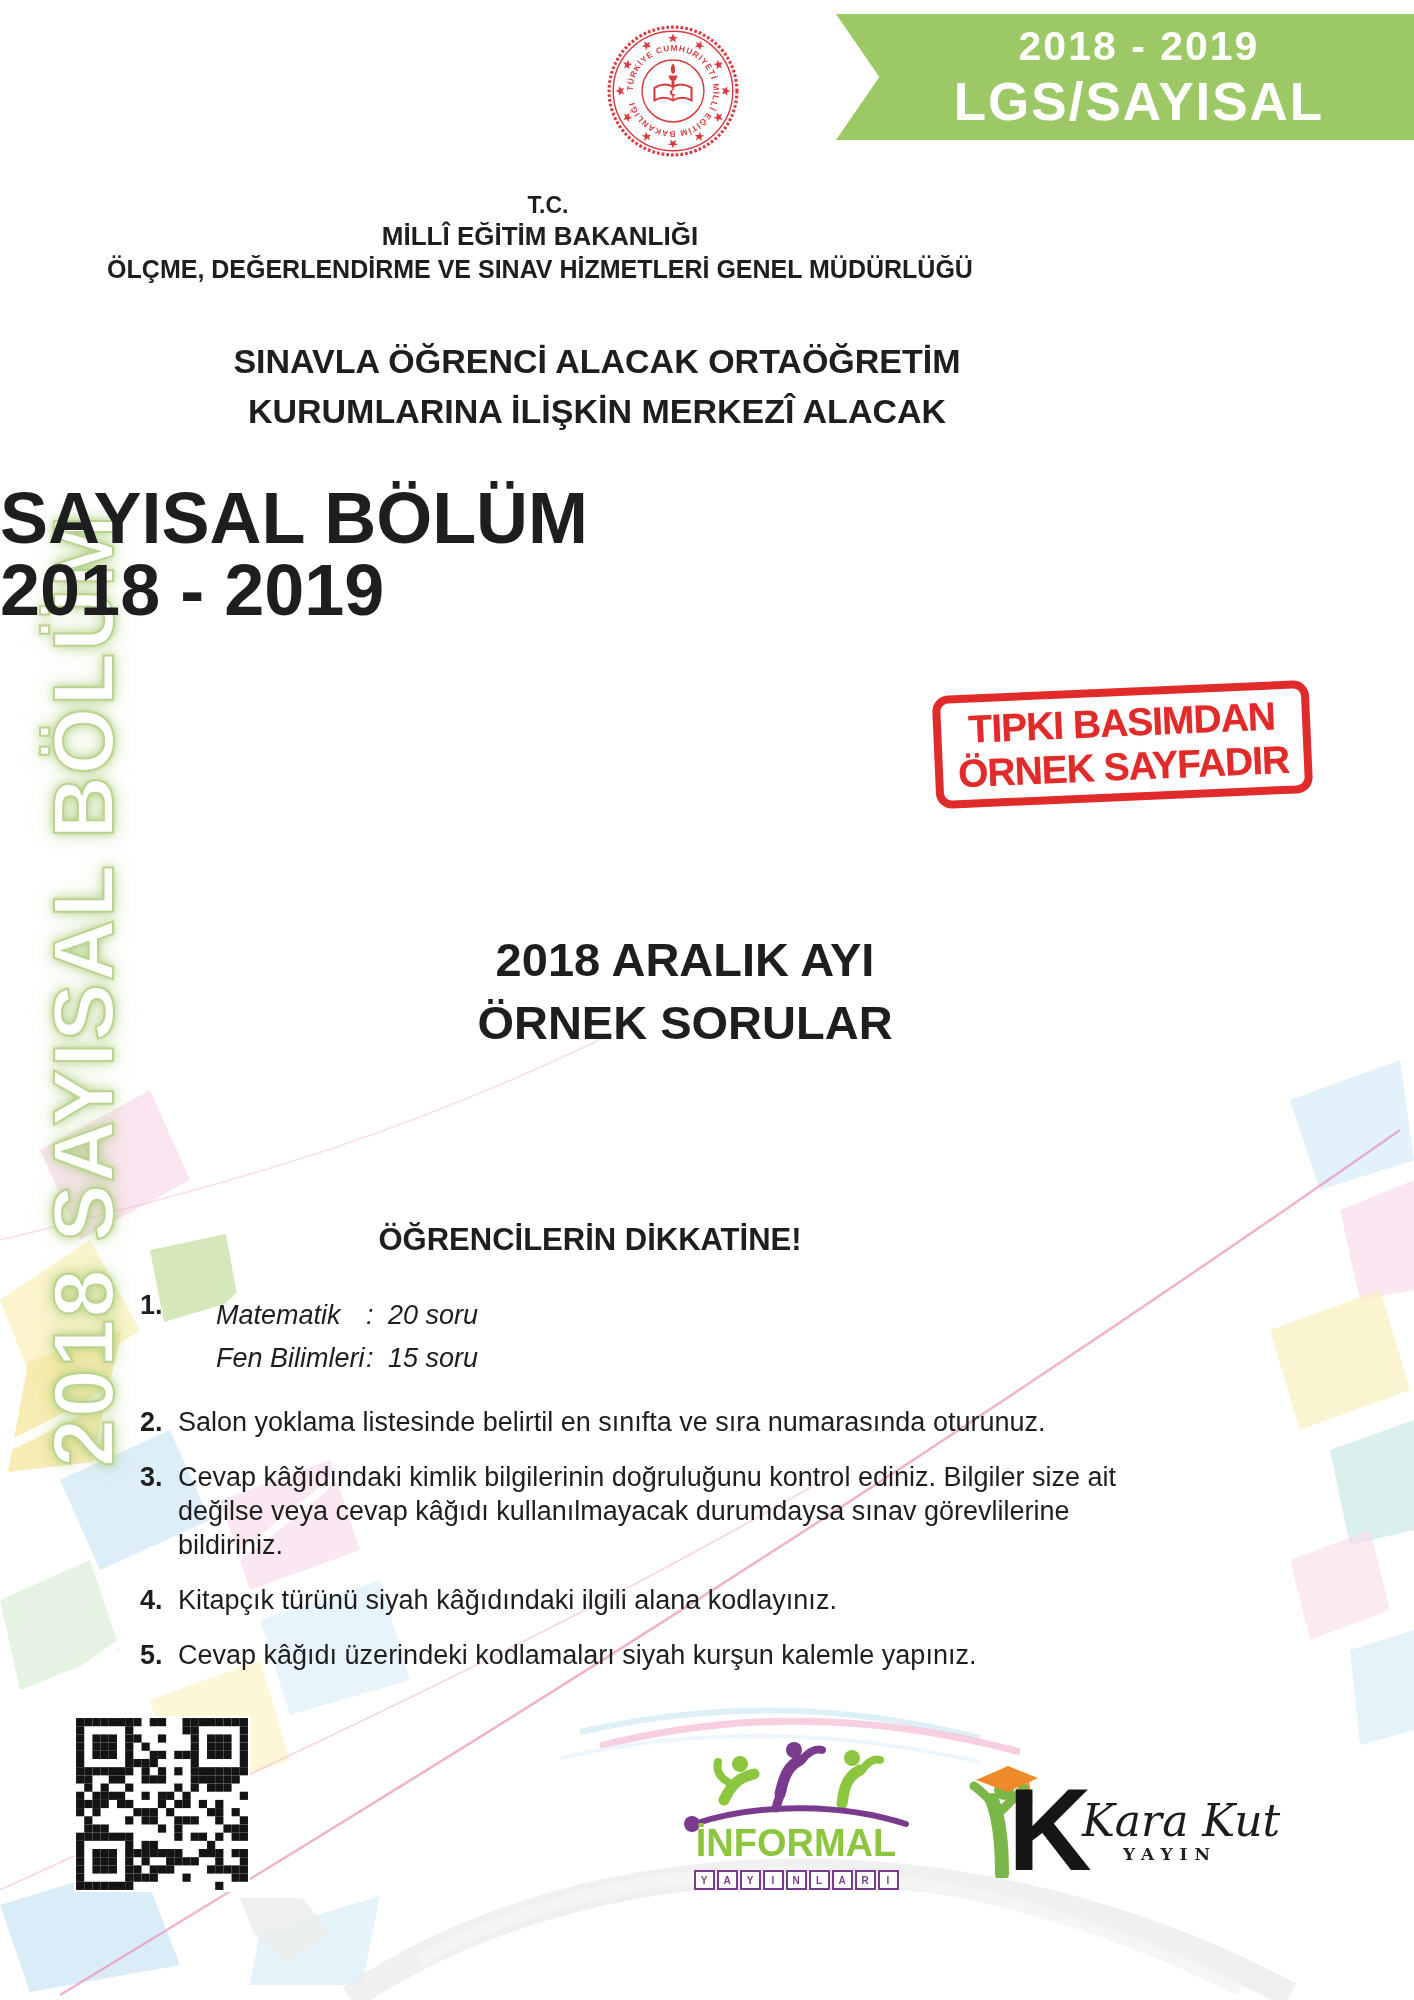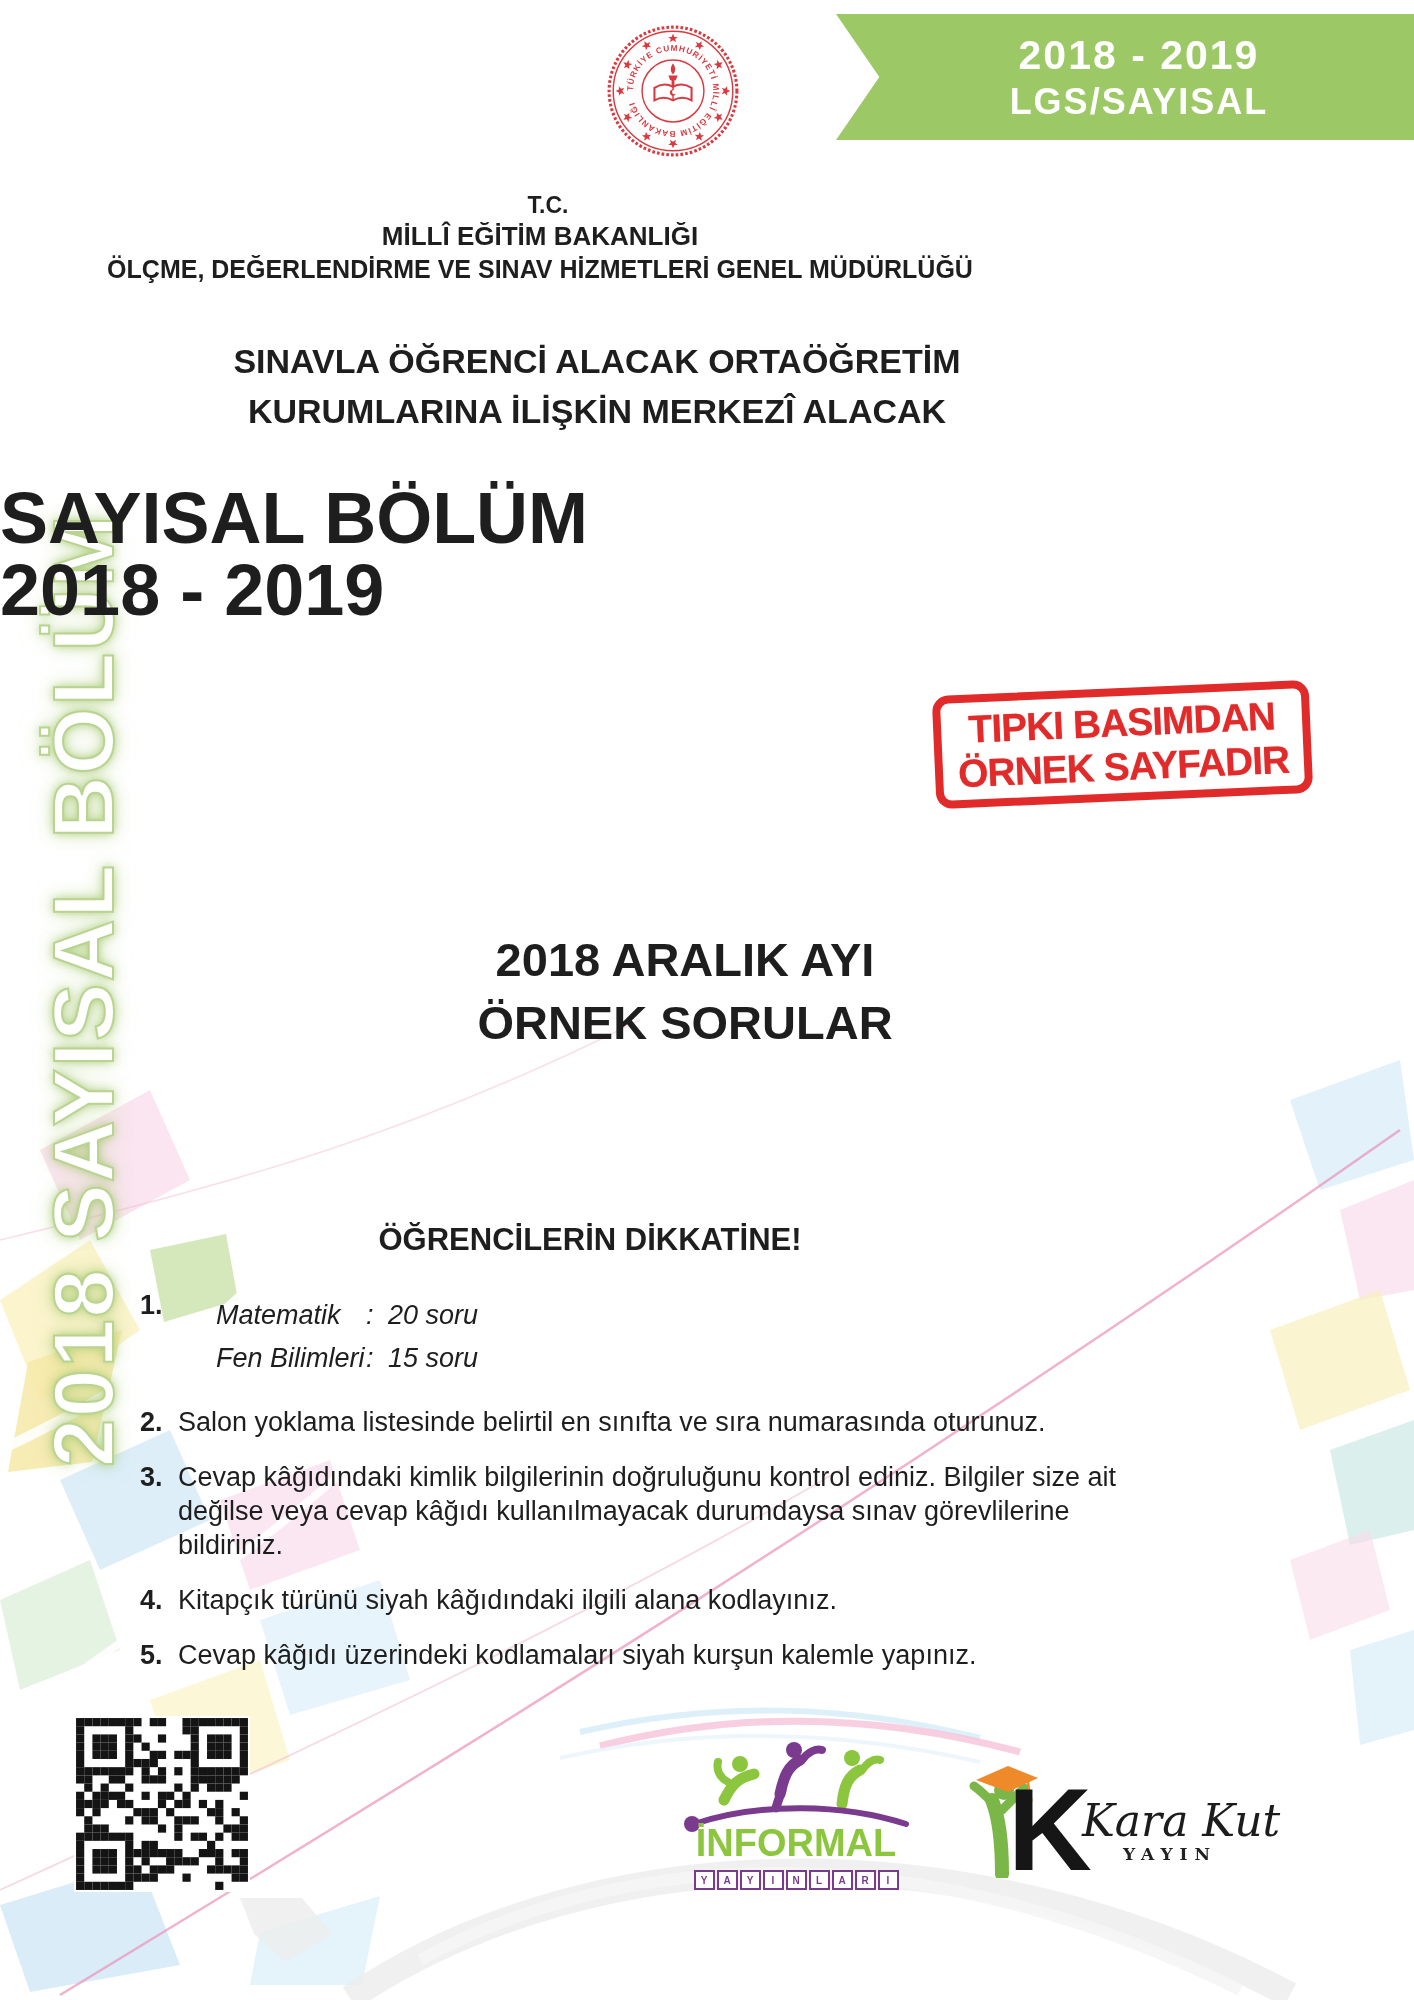--- a/index.html
+++ b/index.html
@@ -9,21 +9,21 @@
   }
   .abs{position:absolute;}
   
   .banner{
     left:836px;top:14px;width:578px;height:126px;background:#9cc965;
     clip-path:polygon(0 0,100% 0,100% 100%,0 100%,7.5% 50%);
     display:flex;flex-direction:column;align-items:center;justify-content:center;
     gap:8px;color:#ffffff;font-weight:800;letter-spacing:2px;padding-left:28px;box-sizing:border-box;
   }
   .banner .b1{font-size:41px;line-height:1;}
-  .banner .b2{font-size:36px;line-height:1;}
+  .banner .b2{font-size:53px;line-height:1;}
   
   .seal{left:606px;top:24px;width:134px;height:134px;}
   .ministry{left:0;top:190px;width:1080px;text-align:center;font-weight:bold;}
   .ministry .tc{font-size:23px;line-height:30px;margin-left:16px;}
   .ministry .m1{font-size:26px;line-height:33px;}
   .ministry .m2{font-size:25px;line-height:33px;}
   
   .exam-title{left:0;top:336px;width:1194px;text-align:center;font-weight:bold;font-size:34px;line-height:50px;}
   .section-title{left:0;top:482px;width:1110px;text-align:left;font-weight:bold;font-size:72px;line-height:72px;}
   .sample-title{left:0;top:928px;width:1320px;text-align:center;font-weight:bold;font-size:47px;line-height:63px;padding-left:25px;}

